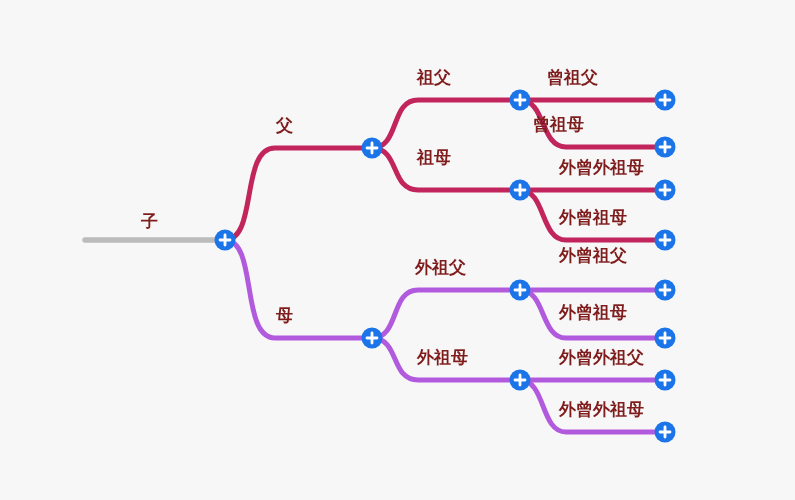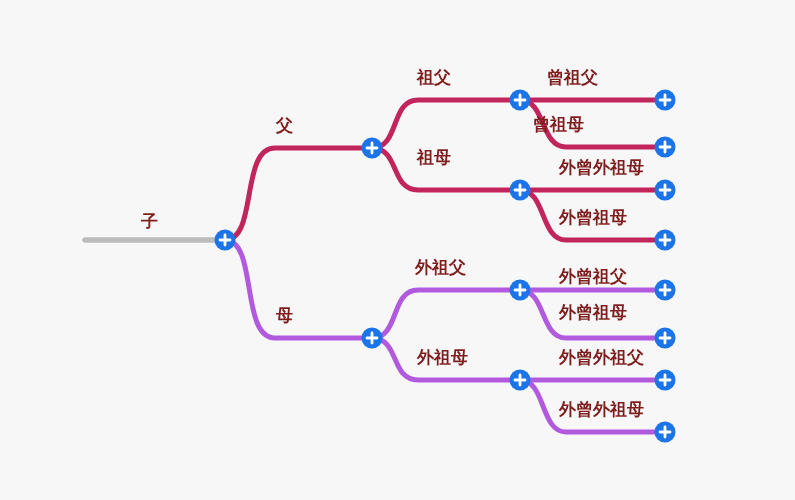--- a/index.html
+++ b/index.html
@@ -144,18 +144,18 @@
   <div class="label" style="left:417px; top:67px">祖父</div>
   <div class="label" style="left:417px; top:147px">祖母</div>
   <div class="label" style="left:415px; top:257px">外祖父</div>
   <div class="label" style="left:417px; top:347px">外祖母</div>
 
   <div class="label" style="left:547px; top:67px">曾祖父</div>
   <div class="label" style="left:533px; top:114px">曾祖母</div>
   <div class="label" style="left:559px; top:157px">外曾外祖母</div>
   <div class="label" style="left:559px; top:207px">外曾祖母</div>
 
-  <div class="label" style="left:559px; top:266px">外曾祖父</div>
+  <div class="label" style="left:559px; top:245px">外曾祖父</div>
   <div class="label" style="left:559px; top:302px">外曾祖母</div>
   <div class="label" style="left:559px; top:347px">外曾外祖父</div>
   <div class="label" style="left:559px; top:399px">外曾外祖母</div>
 
 </div>
 
 </body></html>

